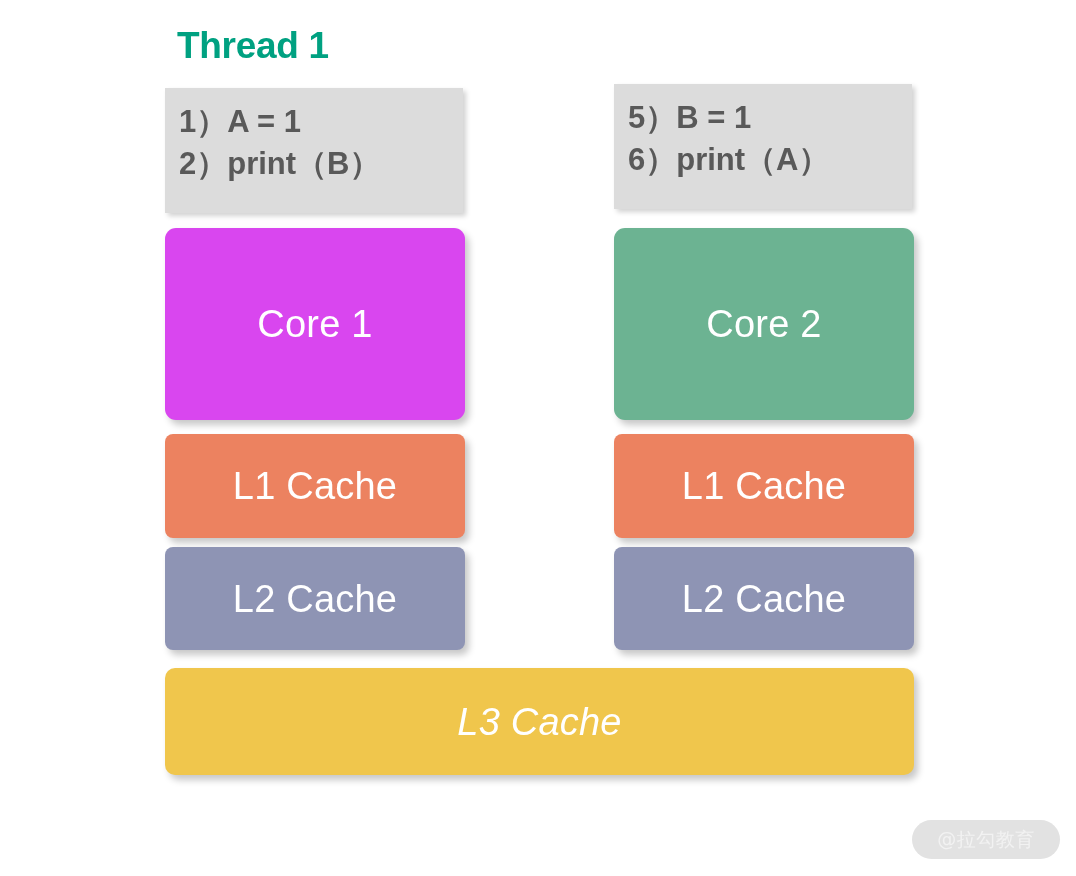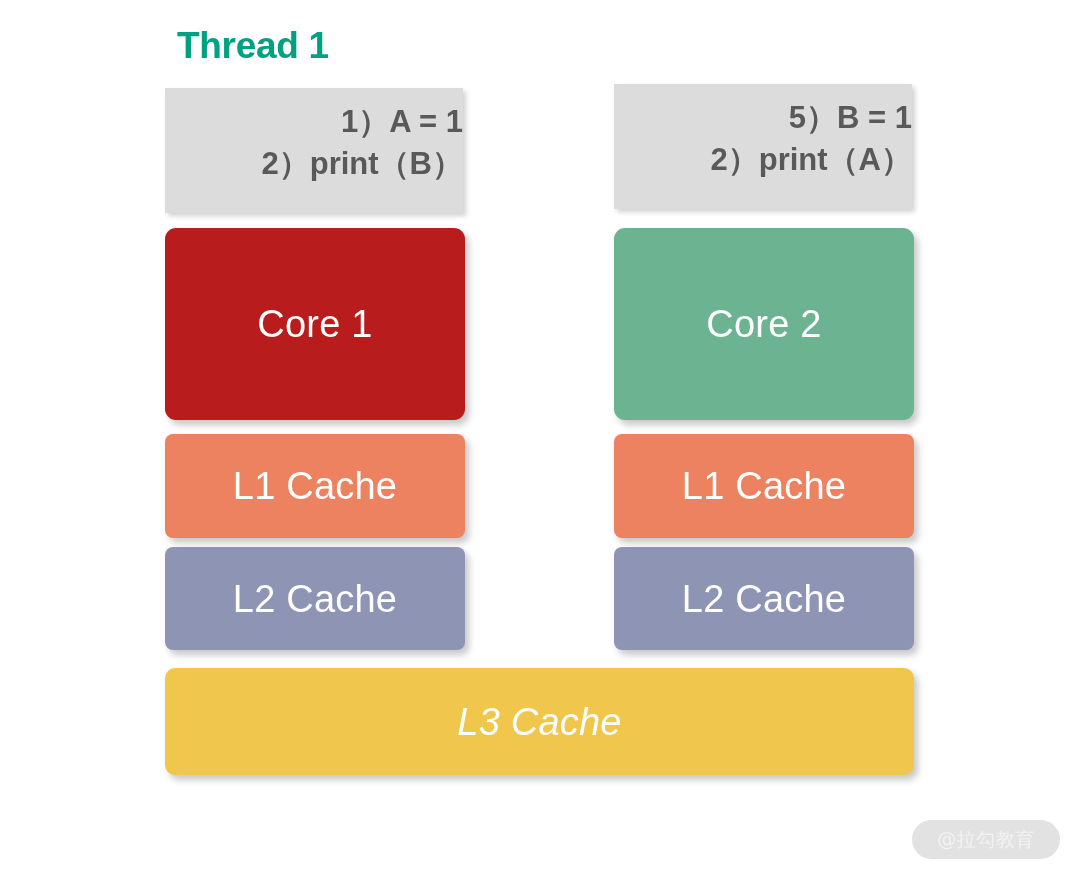--- a/index.html
+++ b/index.html
@@ -9,21 +9,20 @@
   }
   body {
     font-family: "Liberation Sans", "DejaVu Sans", sans-serif;
   }
   #canvas {
     position: relative;
     width: 1076px;
     height: 876px;
     background: #ffffff;
     overflow: hidden;
-    text-align: right;
   }
 
   
   .thread-title {
     position: absolute;
     font-size: 37px;
     font-weight: bold;
     color: #00a181;
     letter-spacing: -0.3px;
     white-space: nowrap;
@@ -104,36 +103,36 @@
 
 <div id="canvas">
 
   <div class="thread-title" id="title-t1">Thread 1</div>
 
   <div class="code-box" id="code-t1">
     <div class="code-line">1）A = 1</div>
     <div class="code-line">2）print（B）</div>
   </div>
 
-  <div class="block" id="core-1" style="background:#b91c1c">
+  <div class="block" id="core-1" style="background:#d946ef">
     <span class="block-label">Core 1</span>
   </div>
 
   <div class="block" id="l1-1" style="background:#EC8260">
     <span class="block-label">L1 Cache</span>
   </div>
 
   <div class="block" id="l2-1" style="background:#8E94B4">
     <span class="block-label">L2 Cache</span>
   </div>
 
 
   <div class="code-box" id="code-t2">
     <div class="code-line">5）B = 1</div>
-    <div class="code-line">2）print（A）</div>
+    <div class="code-line">6）print（A）</div>
   </div>
 
   <div class="block" id="core-2" style="background:#6CB392">
     <span class="block-label">Core 2</span>
   </div>
 
   <div class="block" id="l1-2" style="background:#EC8260">
     <span class="block-label">L1 Cache</span>
   </div>
 

